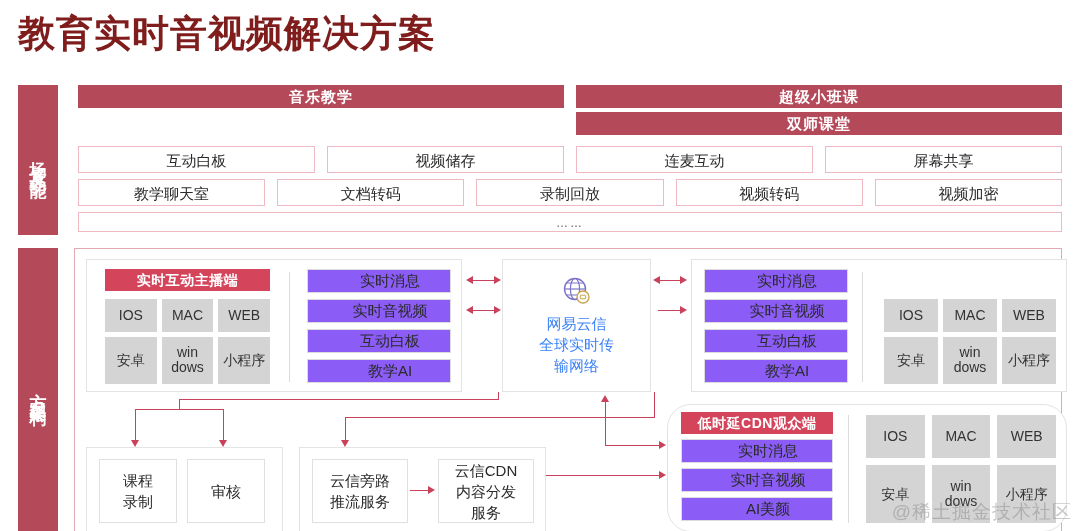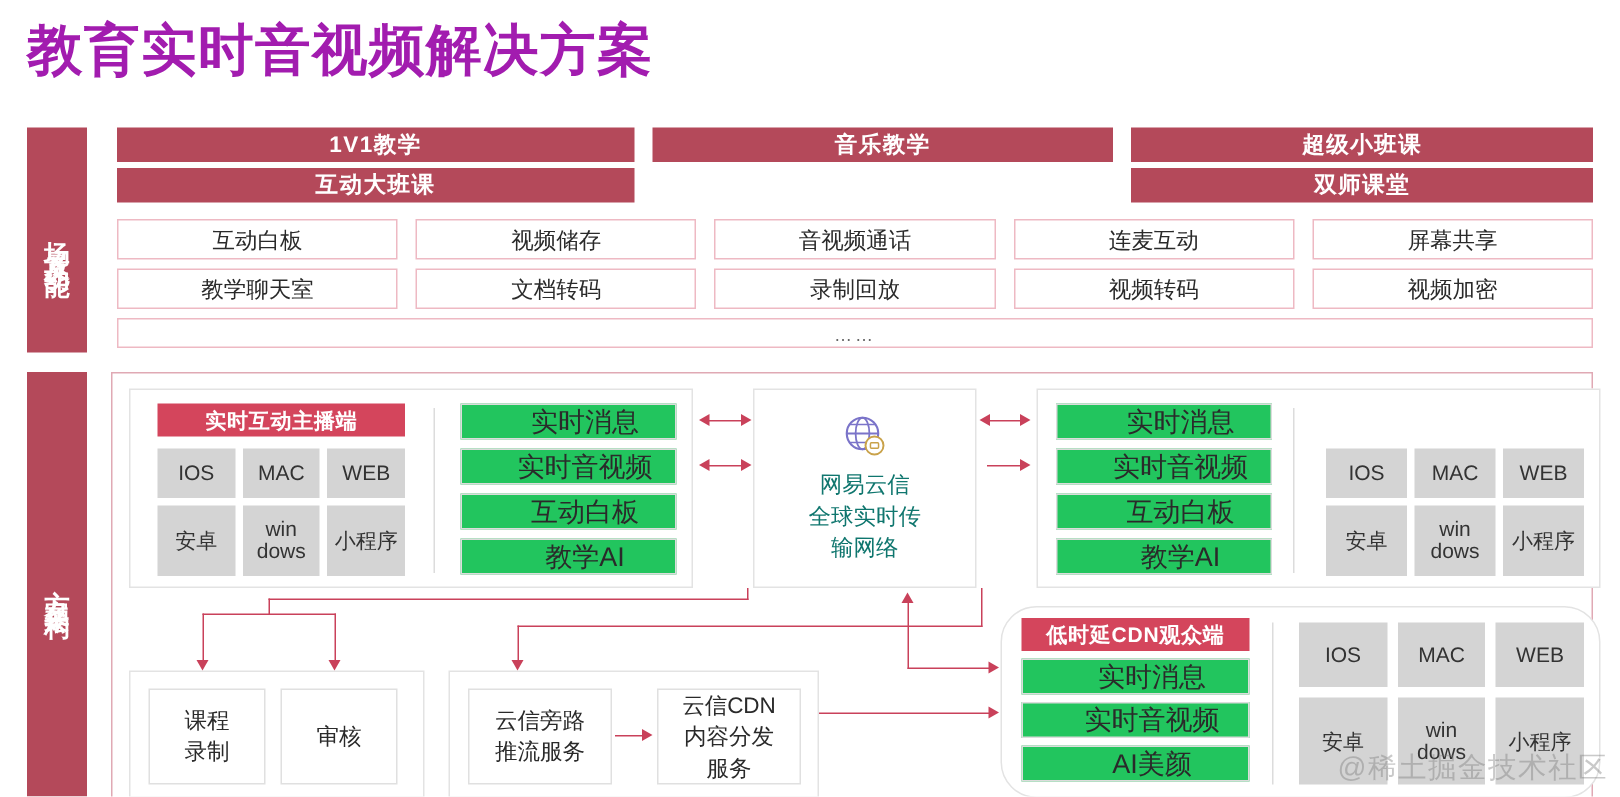--- a/index.html
+++ b/index.html
@@ -15,21 +15,21 @@
     position: relative;
   }
 
   
   #page-title {
     position: absolute;
     left: 18px;
     top: 8px;
     font-size: 37px;
     font-weight: bold;
-    color: #a21caf;
+    color: #7f1d1d;
     letter-spacing: 1px;
     line-height: 52px;
     white-space: nowrap;
   }
 
   
   .side-label {
     position: absolute;
     background: #b4495a;
     color: #ffffff;
@@ -181,22 +181,22 @@
     align-items: center;
     justify-content: center;
     text-align: center;
     line-height: 15px;
     box-sizing: border-box;
   }
 
   
   .feat {
     border: 1px solid #dcdcdc;
-    background: #22c55e;
-    font-size: 18px;
+    background: #8b5cf6;
+    font-size: 15px;
     color: #2a2a2a;
     display: flex;
     align-items: center;
     justify-content: center;
     box-sizing: border-box;
     white-space: nowrap;
     padding-left: 22px;
   }
 
   
@@ -212,21 +212,21 @@
     border: 1px solid #e3e3e3;
     background: #fff;
     display: flex;
     flex-direction: column;
     align-items: center;
     justify-content: center;
     box-sizing: border-box;
   }
   #cloud-text {
     font-size: 15px;
-    color: #0f766e;
+    color: #3b82f6;
     text-align: center;
     line-height: 21px;
     margin-top: 4px;
   }
 
   
   .pbox {
     position: absolute;
     border: 1px solid #e0e0e0;
     background: #fff;
@@ -273,38 +273,33 @@
 
 <div id="page-title">教育实时音视频解决方案</div>
 
 <div id="scene-section">
 
   <div class="side-label" id="scene-side">场景及功能</div>
 
   <div id="scene-body">
 
     <div class="scene-cols">
-      <div class="scene-col col-wide">
-        <div class="scene-head">1V1教学</div>
-        <div class="scene-head">互动大班课</div>
-      </div>
       <div class="scene-col">
         <div class="scene-head">音乐教学</div>
       </div>
       <div class="scene-col">
         <div class="scene-head">超级小班课</div>
         <div class="scene-head">双师课堂</div>
       </div>
     </div>
 
     <div class="func-rows">
       <div class="func-row">
         <div class="func-cell">互动白板</div>
         <div class="func-cell">视频储存</div>
-        <div class="func-cell">音视频通话</div>
         <div class="func-cell">连麦互动</div>
         <div class="func-cell">屏幕共享</div>
       </div>
       <div class="func-row">
         <div class="func-cell">教学聊天室</div>
         <div class="func-cell">文档转码</div>
         <div class="func-cell">录制回放</div>
         <div class="func-cell">视频转码</div>
         <div class="func-cell">视频加密</div>
       </div>

